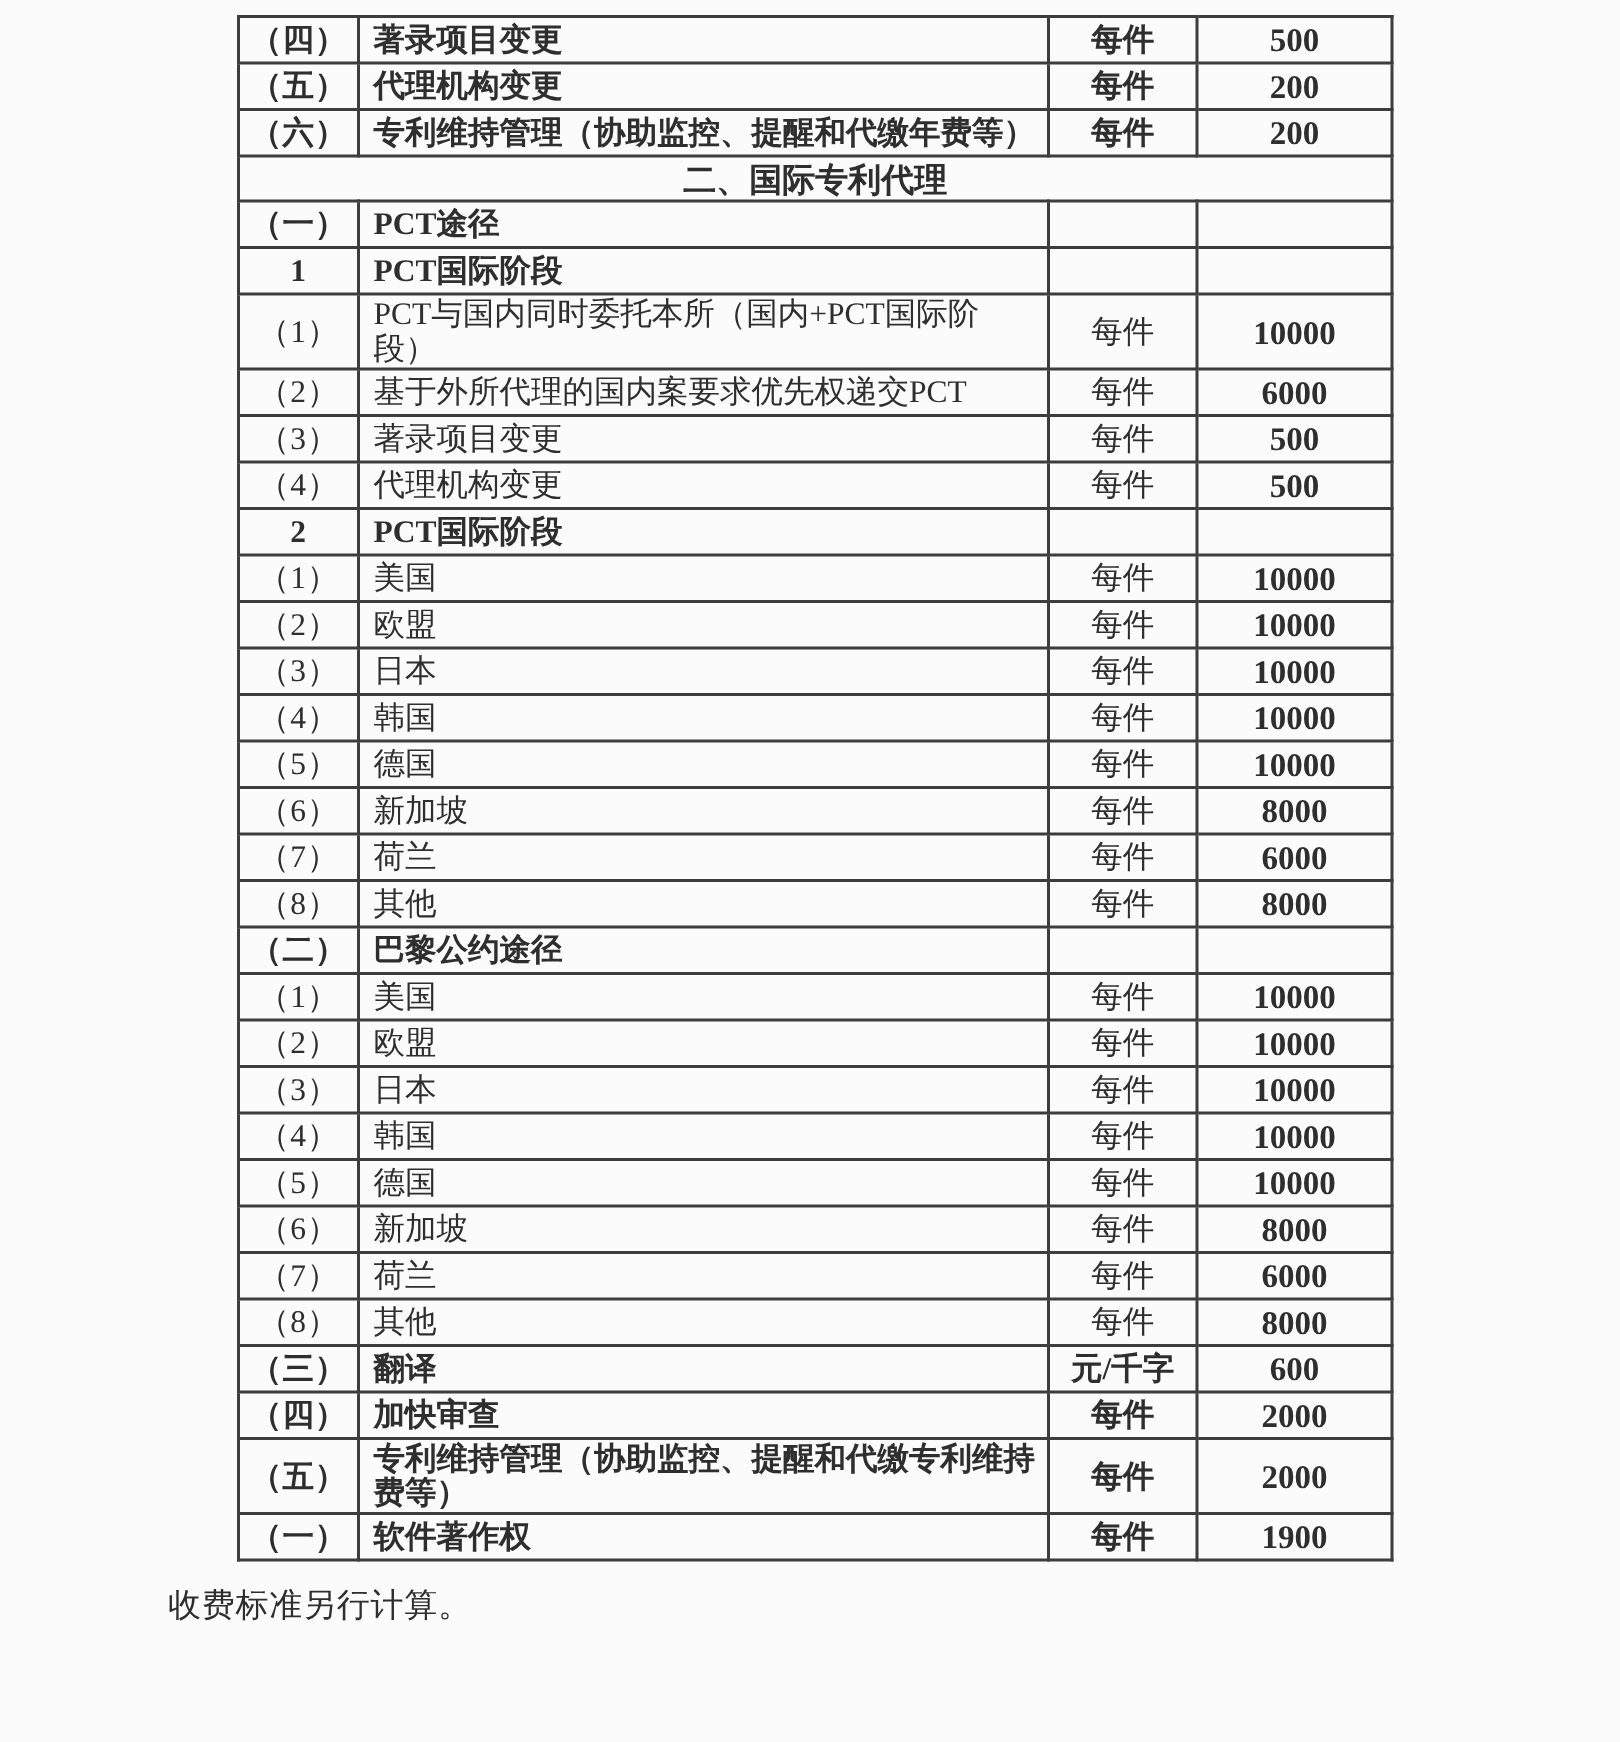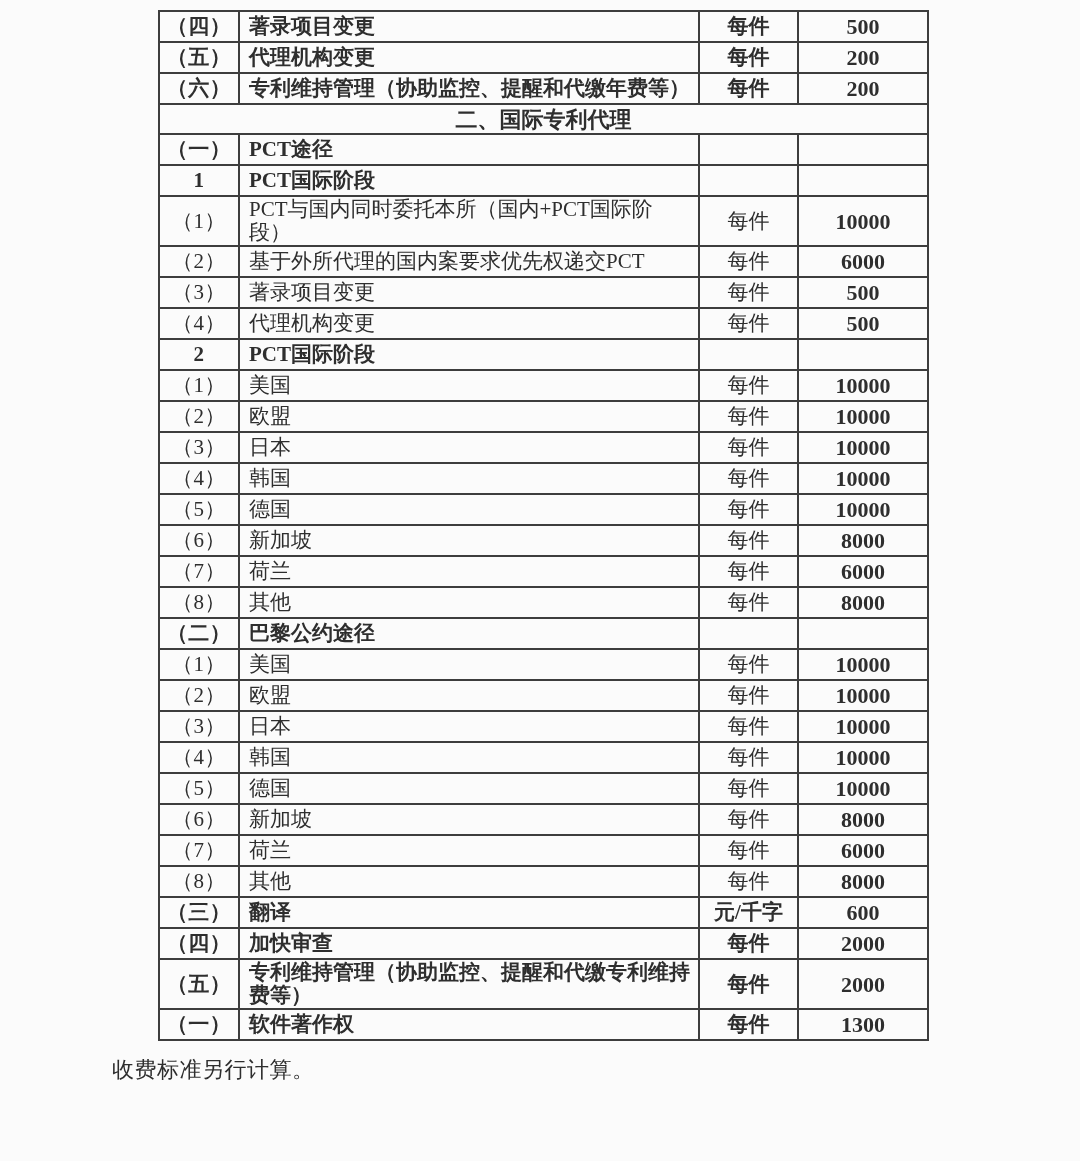--- a/index.html
+++ b/index.html
@@ -244,20 +244,20 @@
         <tr class="bold">
           <td class="cell-no">（五）</td>
           <td class="cell-item">专利维持管理（协助监控、提醒和代缴专利维持费等）</td>
           <td class="cell-unit">每件</td>
           <td class="cell-price">2000</td>
         </tr>
         <tr class="bold">
           <td class="cell-no">（一）</td>
           <td class="cell-item">软件著作权</td>
           <td class="cell-unit">每件</td>
-          <td class="cell-price">1300</td>
+          <td class="cell-price">1900</td>
         </tr>
       </tbody>
   </table>
   <div class="notes">
       <div class="note-line">收费标准另行计算。</div>
     </div>
 </div>
 
 </body></html>

